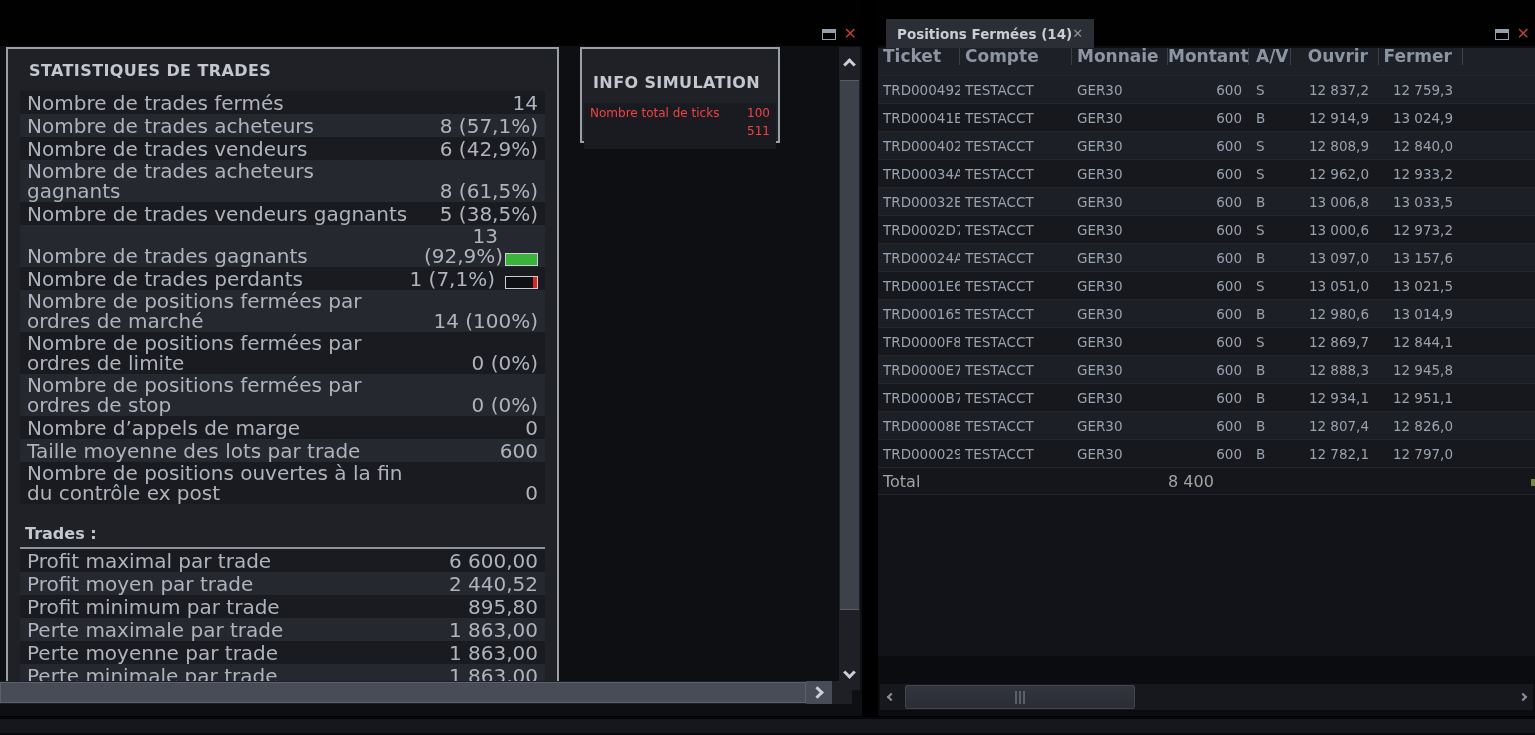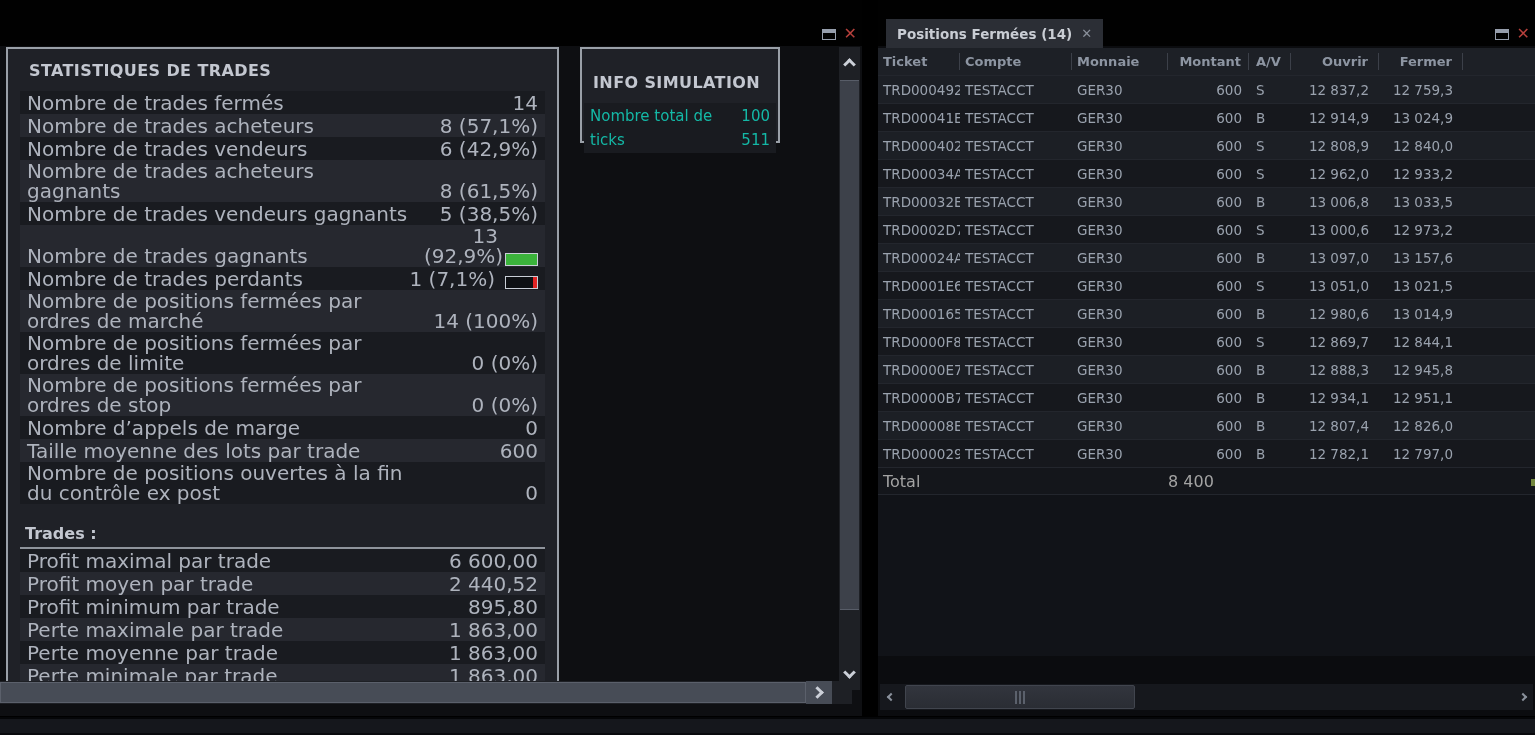--- a/index.html
+++ b/index.html
@@ -22,43 +22,43 @@
   .srow.alt{background:#26282f}
   .srow .lbl{padding-left:7px;max-width:392px;flex:1}
   .srow .val{margin-left:auto;text-align:right;padding-right:7px;white-space:nowrap}
   .srow.narrow-val .val{white-space:normal;width:78px;padding-right:4px}
   .bar{width:33px;height:13px;border:1px solid #c9ced6;margin:0 7px 0 3px;flex:none}
   .bar-win{background:#3bb33b}
   .bar-loss{background:linear-gradient(to right,#0e1013 0,#0e1013 88%,#e02424 88%)}
   .sub-heading{font-weight:bold;color:#c3c7d0;font-size:16px;margin-top:19px;padding:1px 5px 4px;border-bottom:2px solid #8f949c}
 
   .info-box{position:absolute;left:580px;top:37px;width:200px;height:96px;border:2px solid #9aa0a8;background:#1f2127;padding:12px 2px}
-  .info-row{display:flex;background:#191b20;color:#14b8a6;font-size:15px;line-height:24px;min-height:46px;padding:1px 0}
+  .info-row{display:flex;background:#191b20;color:#ef4444;font-size:12px;line-height:18px;min-height:46px;padding:1px 0}
   .info-row .lbl{width:155px;padding-left:6px}
   .info-row .val{margin-left:auto;width:48px;text-align:right;padding-right:6px}
 
   .vscroll{position:absolute;right:2px;top:37px;width:21px;height:643px;background:#1e2025}
   .vs-btn{position:absolute;left:0;width:21px;height:30px;display:flex;align-items:center;justify-content:center;cursor:pointer}
   .vs-up{top:0}.vs-down{bottom:0}
   .vs-thumb{position:absolute;left:1px;width:19px;top:33px;height:530px;background:#3d414a;border-top:1px solid #585d68;border-bottom:1px solid #585d68}
   .chev{display:inline-block;width:9px;height:9px;border-left:3px solid #ccd0d8;border-bottom:3px solid #ccd0d8}
   .chev-up{transform:rotate(135deg);margin-top:5px}
   .chev-down{transform:rotate(-45deg);margin-bottom:5px}
   .chev-right{transform:rotate(-135deg);margin-right:4px}
 
   .hscroll-left{position:absolute;left:0;bottom:12px;width:852px;height:23px;background:#1e2025}
   .hsl-thumb{position:absolute;left:0;top:1px;height:21px;width:806px;background:#474c56;border:1px solid #5b606b}
   .hsl-btn{position:absolute;left:806px;top:0;width:26px;height:23px;display:flex;align-items:center;justify-content:center;background:#474c56;cursor:pointer}
 
   
-  .tab{position:absolute;left:8px;top:9px;height:29px;background:#2b2e35;color:#c9cdd4;font-weight:bold;font-size:13.5px;display:flex;align-items:center;padding:0 11px;gap:9px;cursor:pointer}
+  .tab{position:absolute;left:8px;top:9px;height:29px;background:#2b2e35;color:#c9cdd4;font-weight:bold;font-size:13.5px;display:flex;align-items:center;padding:0 11px;cursor:pointer}
   .tab-close{color:#8a909b;font-weight:normal;font-size:13px}
 
   .ptable{position:absolute;left:0;top:38px;right:0;bottom:60px;background:#111318;overflow:hidden}
-  .phead{display:flex;height:27px;background:#1d2026;color:#8d95a2;font-size:13px;font-weight:bold;align-items:center}
+  .phead{display:flex;height:27px;background:#1d2026;color:#8d95a2;font-size:17px;font-weight:bold;align-items:flex-start}
   .phead .c{border-right:1px solid #3c4049;height:17px;line-height:17px}
   .c{overflow:hidden;white-space:nowrap;flex:none}
   .c-ticket{width:82px;padding-left:5px}
   .c-compte{width:112px;padding-left:5px}
   .c-monnaie{width:96px;padding-left:5px}
   .c-montant{width:81px;text-align:right;padding-right:7px}
   .c-av{width:42px;padding-left:7px}
   .c-ouvrir{width:88px;text-align:right;padding-right:10px}
   .c-fermer{width:84px;text-align:right;padding-right:10px}
   .c-fill{flex:1;border-right:none !important}

